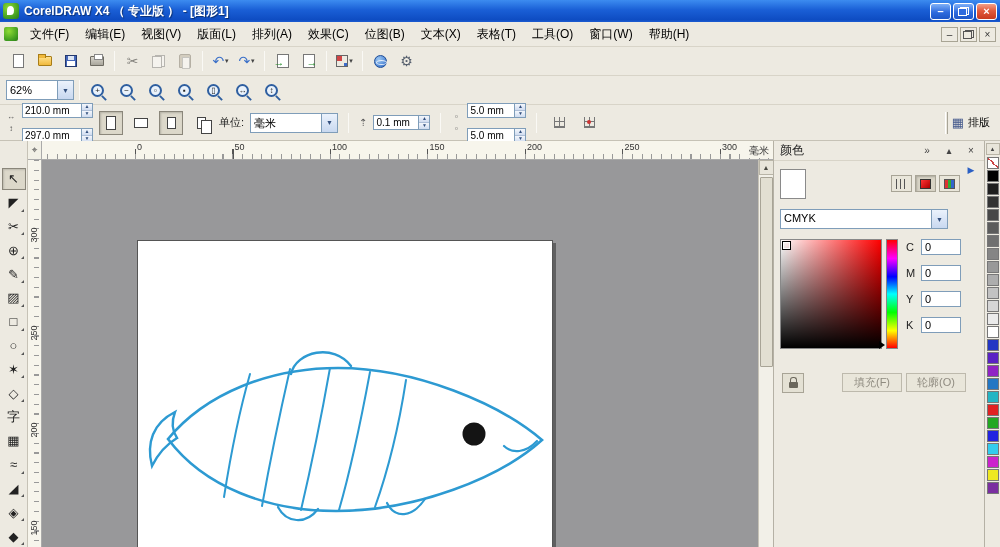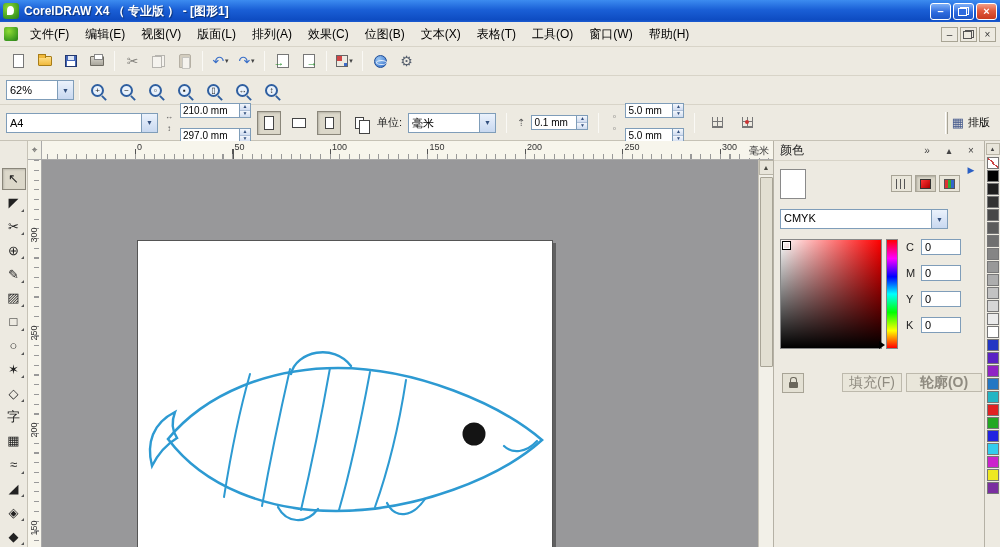--- a/index.html
+++ b/index.html
@@ -184,23 +184,23 @@
   .channels { position:absolute; left:132px; top:78px; display:flex; flex-direction:column; gap:10px; }
   .ch-row { display:flex; align-items:center; gap:5px; }
   .ch-label { width:10px; font-size:11px; color:#222; }
   .ch-input { width:40px; height:16px; border:1px solid #7F9DB9; font-size:11px; padding:0 3px; font-family:inherit; outline:none; }
   .lock-btn { position:absolute; left:8px; top:212px; width:22px; height:20px; border:1px solid #A8A496;
     background:#E4E1D4; display:flex; align-items:center; justify-content:center; }
   .ic-lock { width:9px; height:6px; background:#6B675C; border-radius:1px; position:relative; margin-top:3px; }
   .ic-lock::before { content:""; position:absolute; left:1px; top:-5px; width:5px; height:5px;
     border:1.5px solid #6B675C; border-bottom:none; border-radius:3px 3px 0 0; }
   .docker-btn { position:absolute; top:212px; height:19px; border:1px solid #BDB9AC; background:#E9E6DA;
-    color:#8F8B80; font-size:14px; display:flex; align-items:center; justify-content:center; }
+    color:#8F8B80; font-size:11px; display:flex; align-items:center; justify-content:center; }
   .docker-btn.fill { left:68px; width:60px; }
-  .docker-btn.outline { left:132px; width:76px;font-weight:bold; }
+  .docker-btn.outline { left:132px; width:60px; }
 
   
   .palette-strip { width:16px; flex:0 0 16px; background:#EDEAE1; border-left:1px solid #B5B1A5;
     display:flex; flex-direction:column; align-items:center; padding-top:2px; overflow:hidden; }
   .pal-up { width:14px; height:12px; font-size:6px; color:#444; display:flex; align-items:center; justify-content:center;
     border:1px solid #B8B4A6; background:#E8E5DA; margin-bottom:1px; }
   .swatch { width:12px; height:12px; border:1px solid #777; margin-top:1px; flex:0 0 12px; }
   .swatch.none { background:#fff; background-image:linear-gradient(45deg,transparent 45%,#C44 45%,#C44 55%,transparent 55%); }
 </style>
 </head>
@@ -337,24 +337,20 @@
         </div>
         <div class="tb">
           <span class="lens">
             <span class="sub">↕</span>
           </span>
         </div>
       </span>
   </div>
 
   <div class="propbar">
-    <div class="combo" style="width:152px">
-      <input value="A4" style="">
-      <div class="arr">▼</div>
-    </div>
     <div class="paper-icons">
         <span>↔</span>
         <span>↕</span>
       </div>
     <div class="stack">
       <div class="spinfield">
         <input value="210.0 mm" style="">
         <div class="spinner">
             <div class="spin-b">▲</div>
             <div class="spin-b">▼</div>

